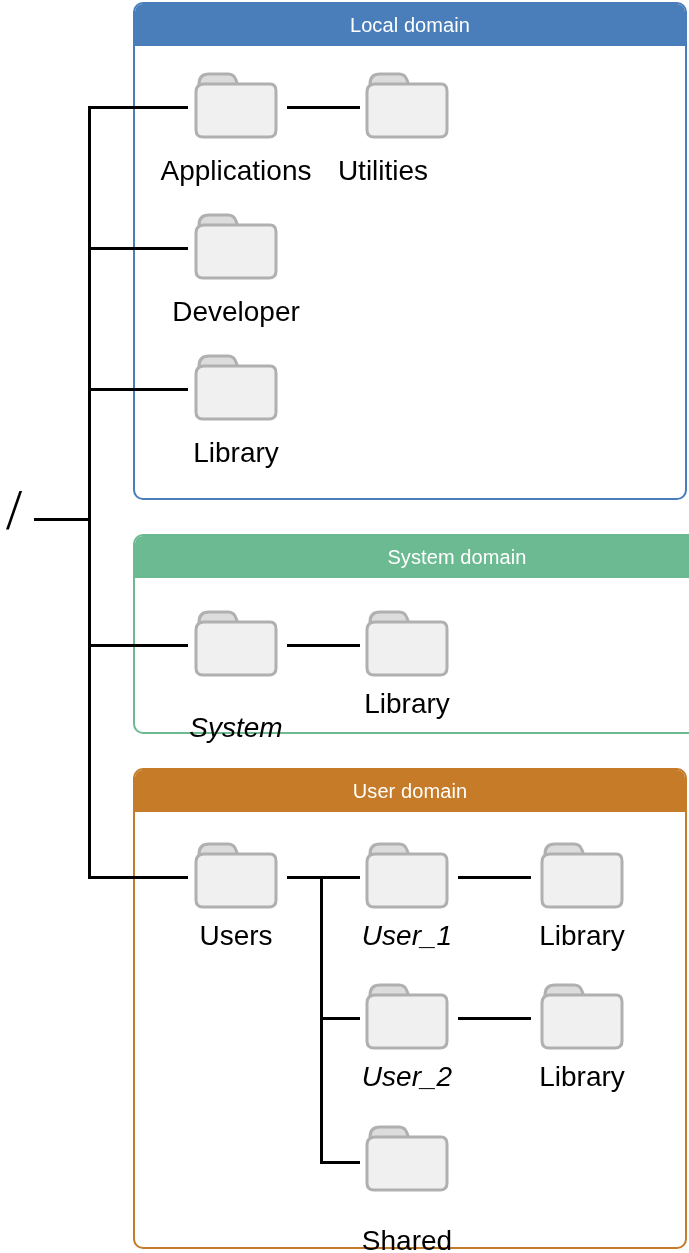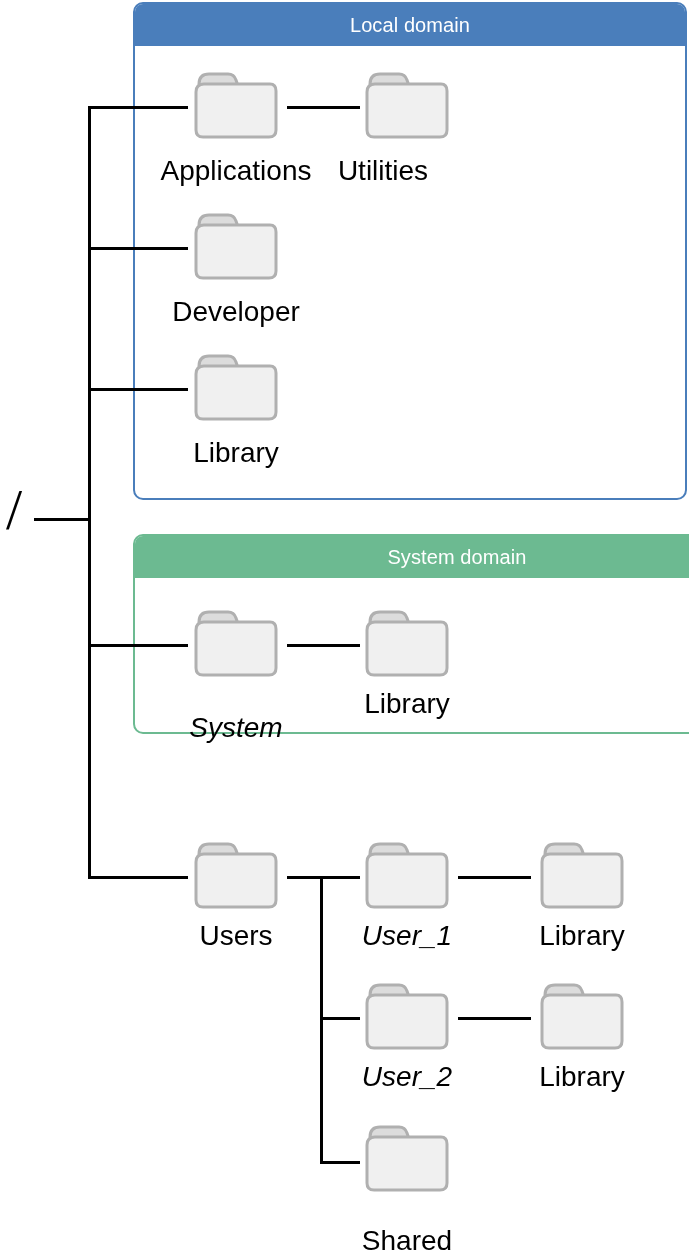--- a/index.html
+++ b/index.html
@@ -94,20 +94,25 @@
       <span>Local domain</span>
     </div>
   </div>
 
   <div class="domain-box" style="left:133px; top:534px; width:648px; height:200px; border-color:#6cba91;">
     <div class="domain-header" style="background:#6cba91;">
       <span>System domain</span>
     </div>
   </div>
 
+  <div class="domain-box" style="left:133px; top:768px; width:554px; height:481px; border-color:#c57b28;">
+    <div class="domain-header" style="background:#c57b28;">
+      <span>User domain</span>
+    </div>
+  </div>
 
   <div class="root-slash" style="left:6px; top:481px;">/</div>
 
   <div class="line-h" style="left:34px; top:518px; width:57px;"></div>
 
   <div class="line-v" style="left:88px; top:106px; height:773px;"></div>
 
   <div class="line-h" style="left:88px; top:106px; width:100px;"></div>
   <div class="line-h" style="left:88px; top:247px; width:100px;"></div>
   <div class="line-h" style="left:88px; top:388px; width:100px;"></div>

